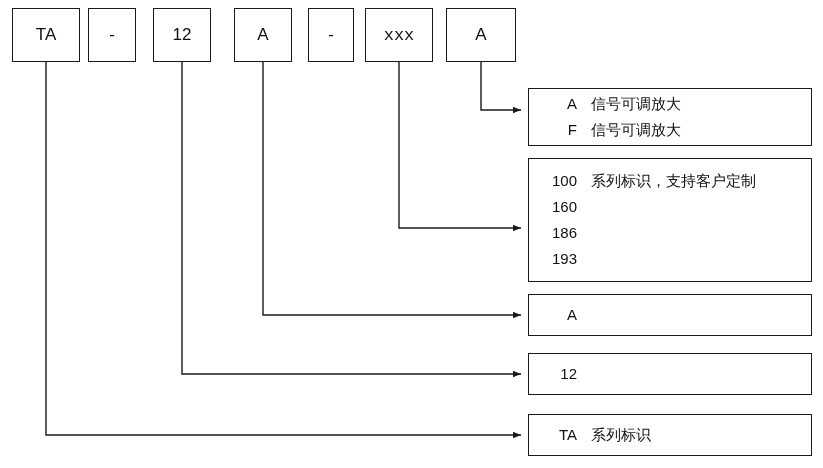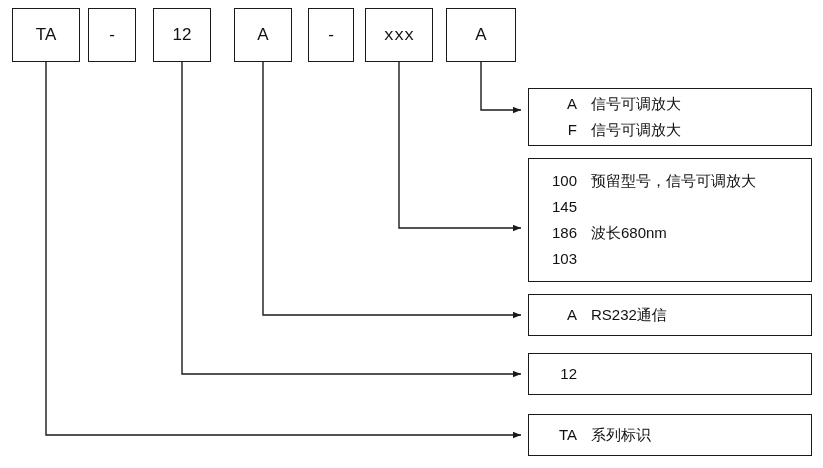--- a/index.html
+++ b/index.html
@@ -117,38 +117,36 @@
     </div>
     <div class="desc-row">
       <span class="desc-key">F</span>
       <span class="desc-val">信号可调放大</span>
     </div>
   </div>
 
   <div class="desc-box" style="left:528px; top:158px; width:284px; height:124px;">
     <div class="desc-row">
       <span class="desc-key">100</span>
-      <span class="desc-val">预留型号，信号可调放大</span>
+      <span class="desc-val">系列标识，支持客户定制</span>
     </div>
     <div class="desc-row">
-      <span class="desc-key">145</span>
+      <span class="desc-key">160</span>
     </div>
     <div class="desc-row">
       <span class="desc-key">186</span>
-      <span class="desc-val">波长680nm</span>
     </div>
     <div class="desc-row">
-      <span class="desc-key">103</span>
+      <span class="desc-key">193</span>
     </div>
   </div>
 
   <div class="desc-box" style="left:528px; top:294px; width:284px; height:42px;">
     <div class="desc-row">
       <span class="desc-key">A</span>
-      <span class="desc-val">RS232通信</span>
     </div>
   </div>
 
   <div class="desc-box" style="left:528px; top:353px; width:284px; height:42px;">
     <div class="desc-row">
       <span class="desc-key">12</span>
     </div>
   </div>
 
   <div class="desc-box" style="left:528px; top:414px; width:284px; height:42px;">

